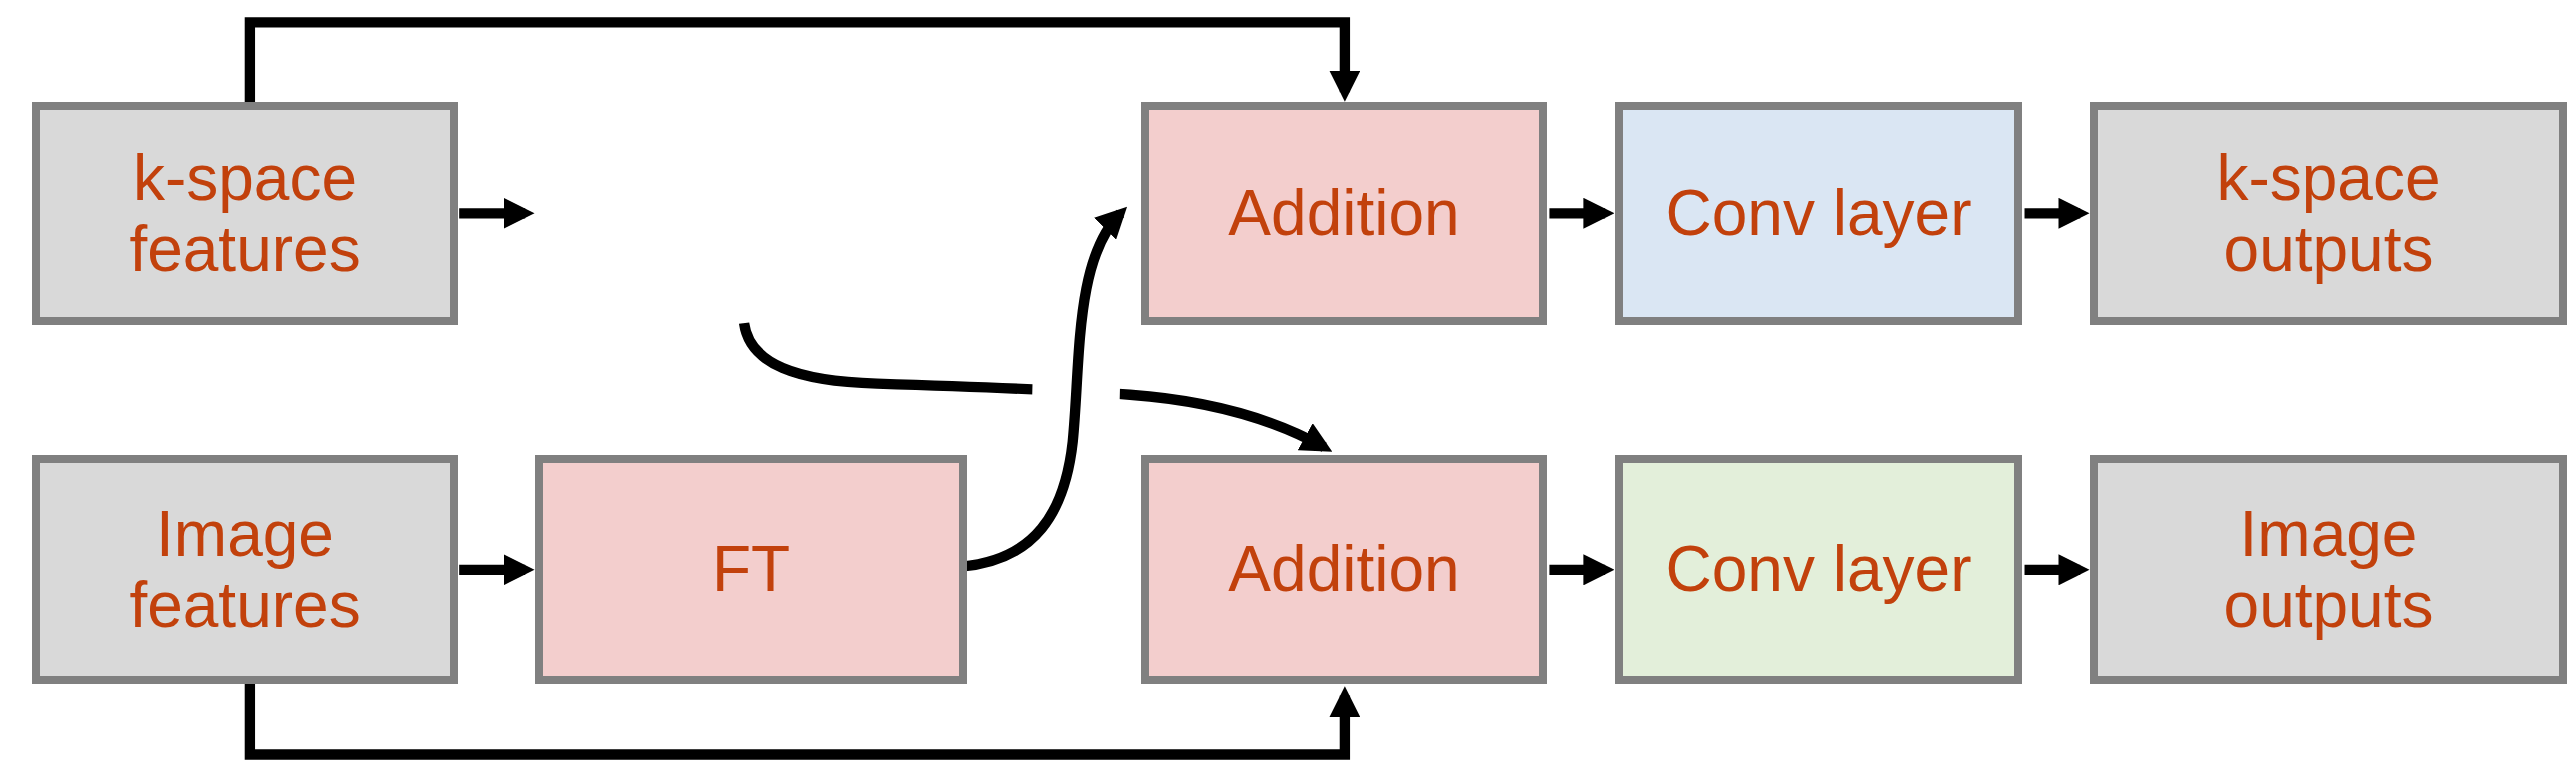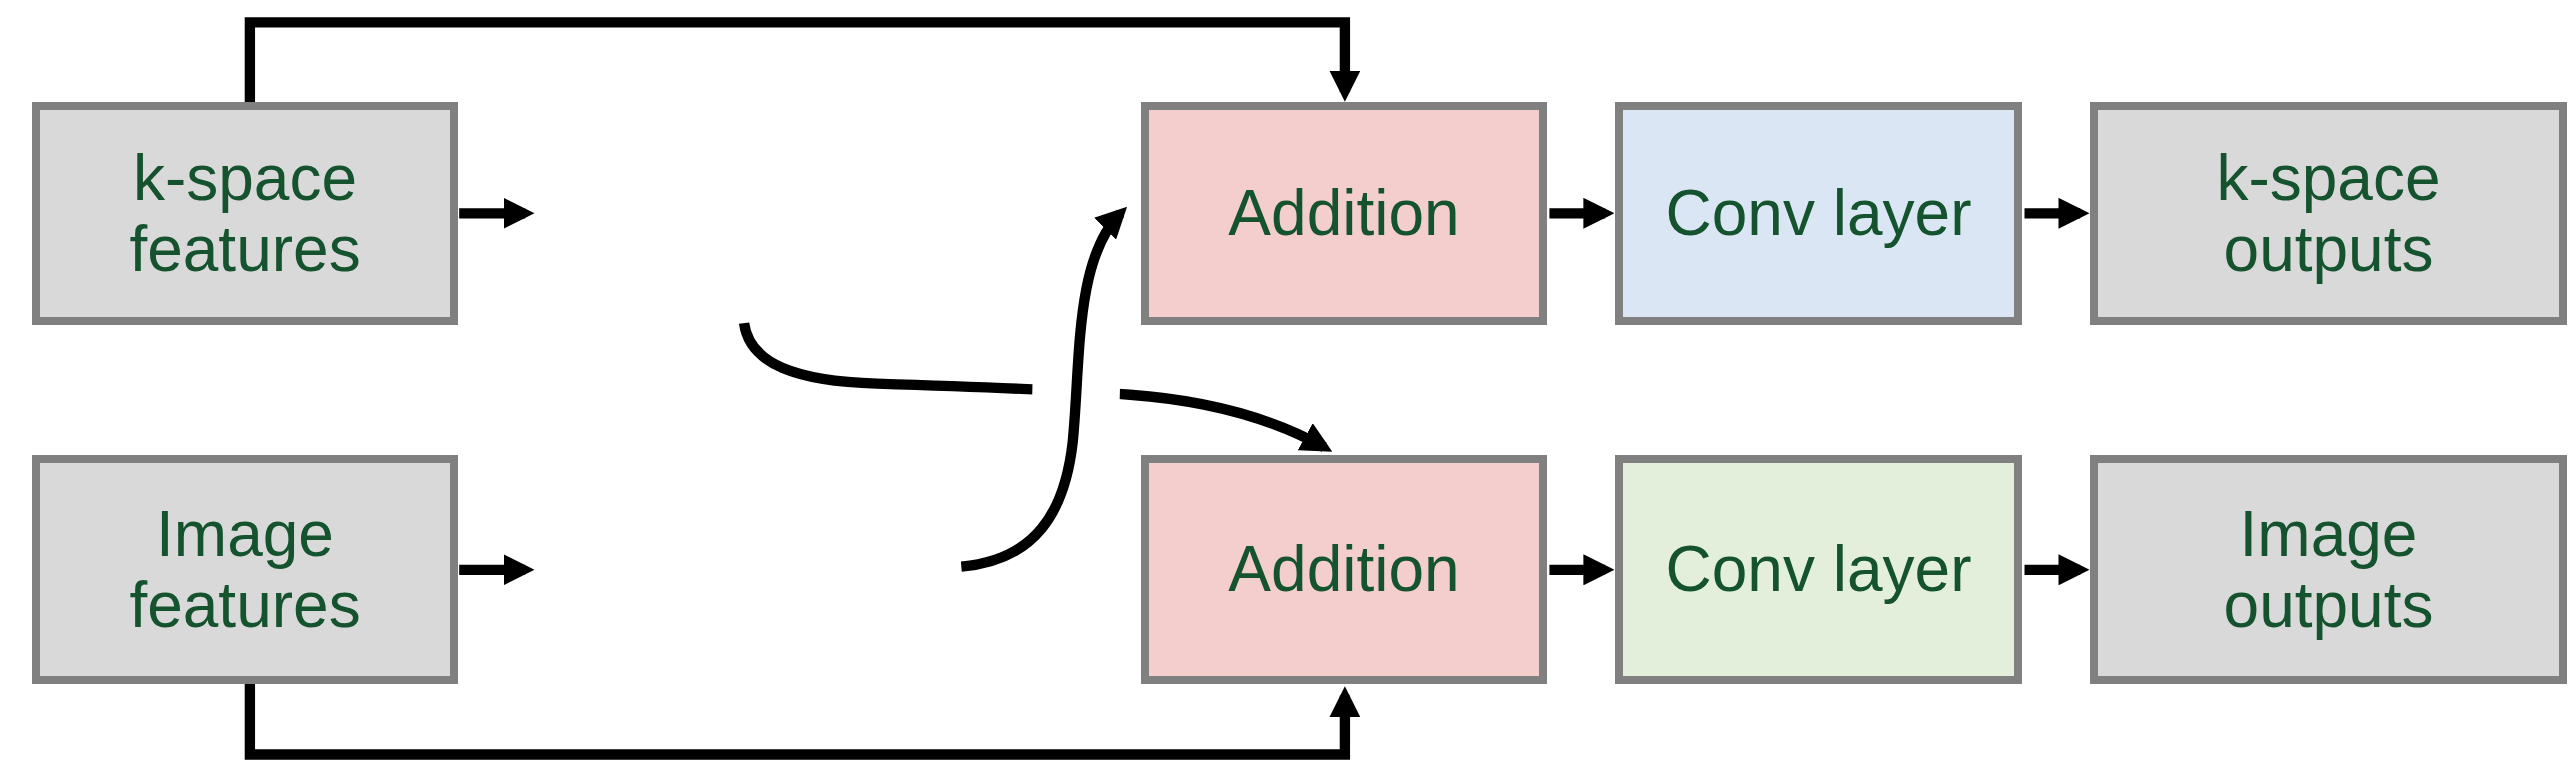--- a/index.html
+++ b/index.html
@@ -20,21 +20,21 @@
   .node {
     position: absolute;
     box-sizing: border-box;
     border: 8.8px solid #808080;
     display: flex;
     align-items: center;
     justify-content: center;
     text-align: center;
     font-size: 64px;
     line-height: 1.1;
-    color: #14532d;
+    color: #c2410c;
     white-space: pre-line;
   }
   
   .fill-gray  { background: #d9d9d9; }
   .fill-pink  { background: #f3cecd; }
   .fill-blue  { background: #dae6f3; }
   .fill-green { background: #e3efda; }
 
   
   .n-kfeat { left: 32px;   top: 102px; width: 426px; height: 223px; }
@@ -94,19 +94,20 @@
 
   <div class="node fill-gray n-kfeat" data-bind="nodes.0.label" data-bind-style="backgroundColor:nodes.0.fill" style="background-color: rgb(217, 217, 217);">k-space
 features</div>
   <div class="node fill-pink n-addk" data-bind="nodes.2.label" data-bind-style="backgroundColor:nodes.2.fill" style="background-color: rgb(243, 206, 205);">Addition</div>
   <div class="node fill-blue n-convk" data-bind="nodes.3.label" data-bind-style="backgroundColor:nodes.3.fill" style="background-color: rgb(218, 230, 243);">Conv layer</div>
   <div class="node fill-gray n-kout" data-bind="nodes.4.label" data-bind-style="backgroundColor:nodes.4.fill" style="background-color: rgb(217, 217, 217);">k-space
 outputs</div>
 
   <div class="node fill-gray n-ifeat" data-bind="nodes.5.label" data-bind-style="backgroundColor:nodes.5.fill" style="background-color: rgb(217, 217, 217);">Image
 features</div>
+  <div class="node fill-pink n-ft" data-bind="nodes.6.label" data-bind-style="backgroundColor:nodes.6.fill" style="background-color: rgb(243, 206, 205);">FT</div>
   <div class="node fill-pink n-addi" data-bind="nodes.7.label" data-bind-style="backgroundColor:nodes.7.fill" style="background-color: rgb(243, 206, 205);">Addition</div>
   <div class="node fill-green n-convi" data-bind="nodes.8.label" data-bind-style="backgroundColor:nodes.8.fill" style="background-color: rgb(227, 239, 218);">Conv layer</div>
   <div class="node fill-gray n-iout" data-bind="nodes.9.label" data-bind-style="backgroundColor:nodes.9.fill" style="background-color: rgb(217, 217, 217);">Image
 outputs</div>
 
 </div>
 
 
 </body></html>

